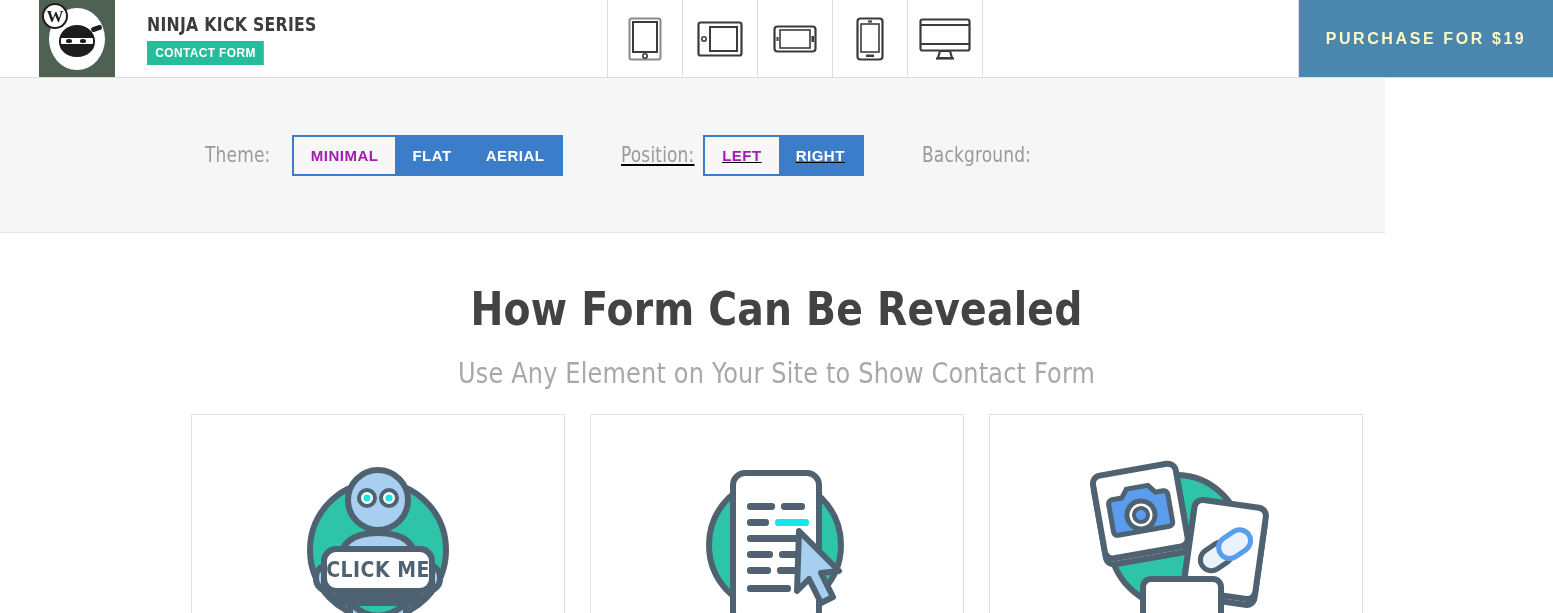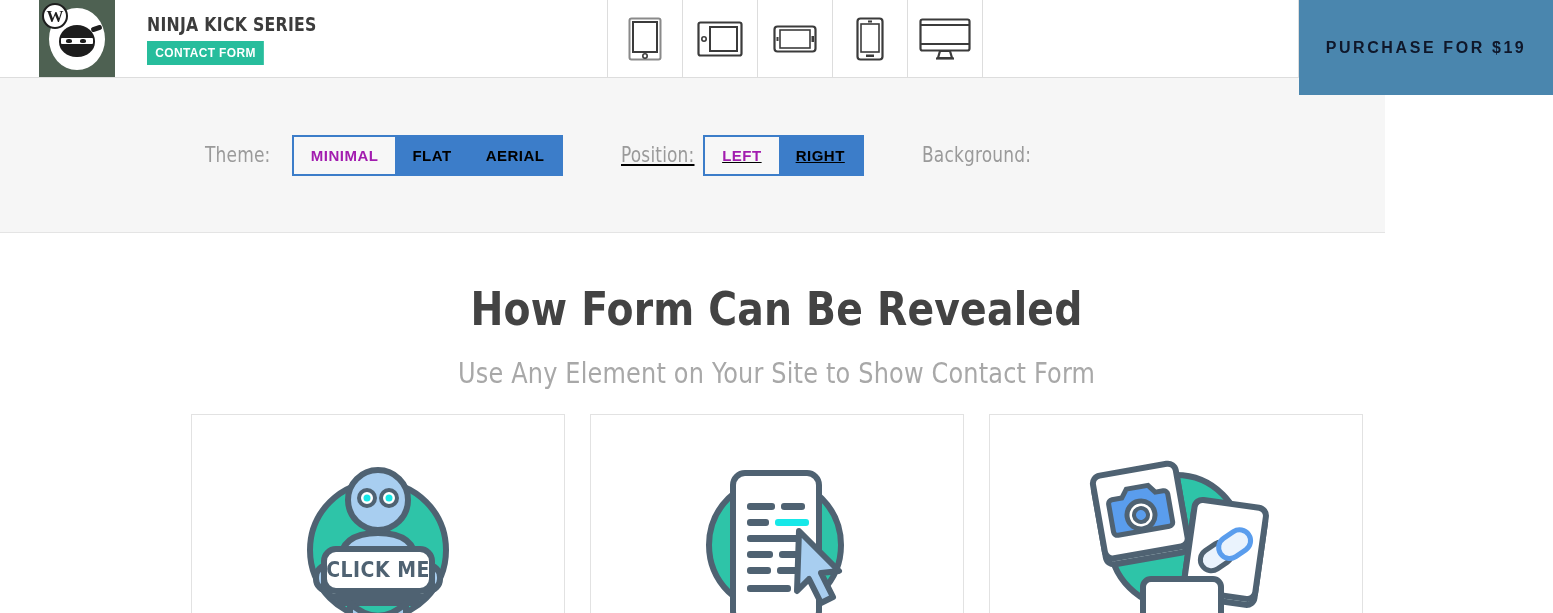--- a/index.html
+++ b/index.html
@@ -101,23 +101,23 @@
     width: 75px; height: 77px;
     border-right: 1px solid #dddddd;
     display: flex; align-items: center; justify-content: center;
     background: #ffffff; cursor: pointer;
   }
   .device-btn svg { display: block; }
 
   .header-spacer { flex: 1 1 auto; border-right: 1px solid #dddddd; height: 77px; }
 
   .purchase-btn {
-    flex: none; width: 254px; height: 95px;
+    flex: none; width: 254px; height: 77px;
     background: #4a86ae;
-    color: #0f172a;
+    color: #fef9c3;
     display: flex; align-items: center; justify-content: center;
     font-size: 16px; font-weight: bold;
     letter-spacing: 2.6px;
     cursor: pointer;
     text-transform: uppercase;
   }
 
   
   .control-bar {
     width: 1385px; height: 155px;
@@ -139,21 +139,21 @@
     border: 2px solid #3c7dc9;
     background: #3c7dc9;
     height: 41px;
     overflow: hidden;
   }
   .seg-item {
     display: flex; align-items: center; justify-content: center;
     height: 37px;
     padding: 0 17px;
     font-size: 15px; font-weight: bold; letter-spacing: 0.5px;
-    color: #000000; background: #3c7dc9;
+    color: #ffffff; background: #3c7dc9;
     cursor: pointer; text-transform: uppercase;
     white-space: nowrap;
   }
   .seg-item.active { background: #f7f7f7; color: #a21caf; }
 
   .dropdown {
     display: flex; align-items: center; justify-content: space-between;
     width: 198px; height: 41px;
     border: 2px solid #3c7dc9;
     background: #ffffff;

